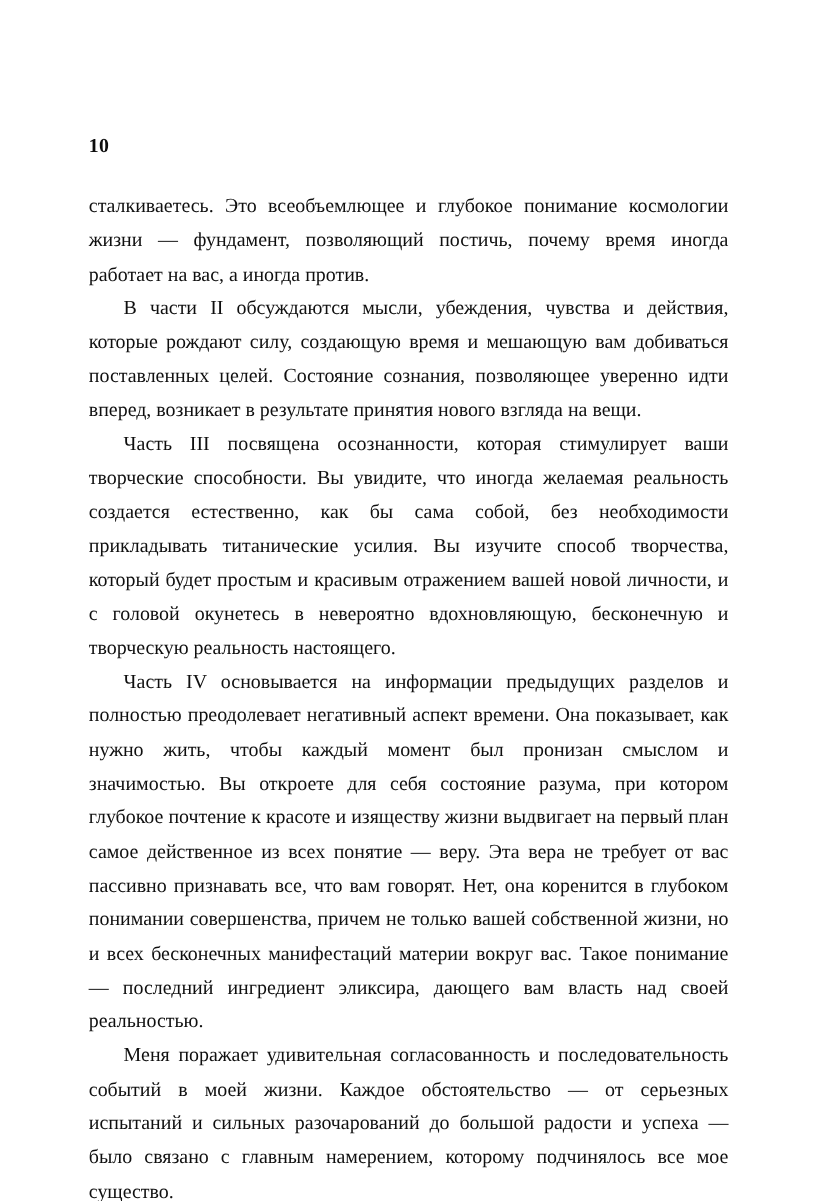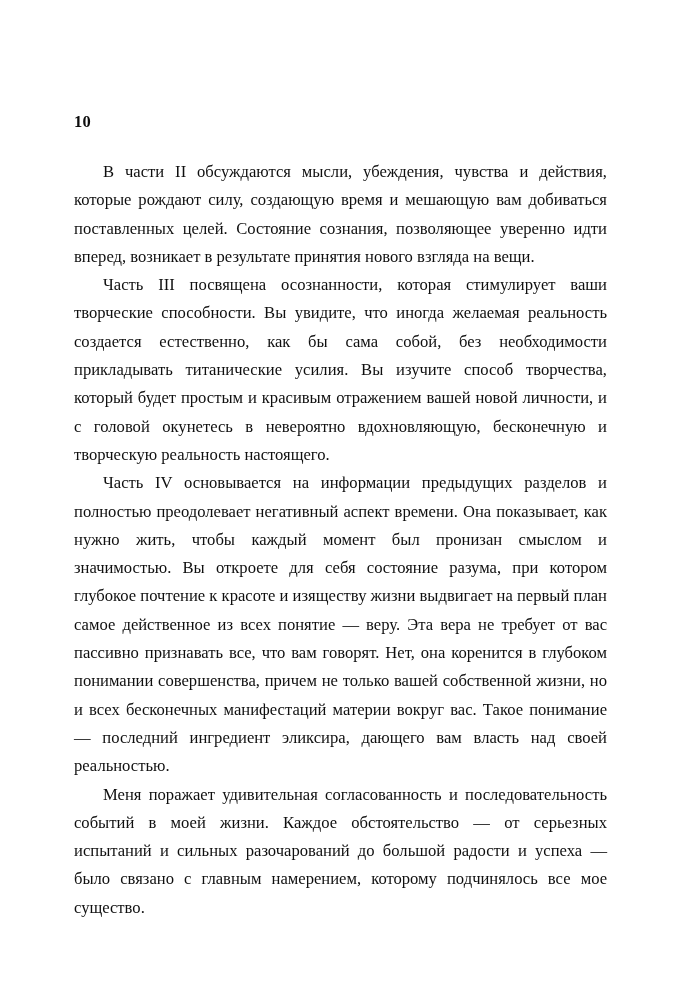--- a/index.html
+++ b/index.html
@@ -67,19 +67,20 @@
 </head>
 <body>
 
 <div class="page">
 
   <div class="running-head">
     <span class="folio">10</span>
   </div>
 
   <div class="body-text">
+    <p class="noindent">сталкиваетесь. Это всеобъемлющее и глубокое понимание космологии жизни — фундамент, позволяющий постичь, почему время иногда работает на вас, а иногда против.</p>
     <p>В части II обсуждаются мысли, убеждения, чувства и действия, которые рождают силу, создающую время и мешающую вам добиваться поставленных целей. Состояние сознания, позволяющее уверенно идти вперед, возникает в результате принятия нового взгляда на вещи.</p>
     <p>Часть III посвящена осознанности, которая стимулирует ваши творческие способности. Вы увидите, что иногда желаемая реальность создается естественно, как бы сама собой, без необходимости прикладывать титанические усилия. Вы изучите способ творчества, который будет простым и красивым отражением вашей новой личности, и с головой окунетесь в невероятно вдохновляющую, бесконечную и творческую реальность настоящего.</p>
     <p>Часть IV основывается на информации предыдущих разделов и полностью преодолевает негативный аспект времени. Она показывает, как нужно жить, чтобы каждый момент был пронизан смыслом и значимостью. Вы откроете для себя состояние разума, при котором глубокое почтение к красоте и изяществу жизни выдвигает на первый план самое действенное из всех понятие — веру. Эта вера не требует от вас пассивно признавать все, что вам говорят. Нет, она коренится в глубоком понимании совершенства, причем не только вашей собственной жизни, но и всех бесконечных манифестаций материи вокруг вас. Такое понимание — последний ингредиент эликсира, дающего вам власть над своей реальностью.</p>
     <p>Меня поражает удивительная согласованность и последовательность событий в моей жизни. Каждое обстоятельство — от серьезных испытаний и сильных разочарований до большой радости и успеха — было связано с главным намерением, которому подчинялось все мое существо.</p>
   </div>
 
 </div>
 
 </body></html>

